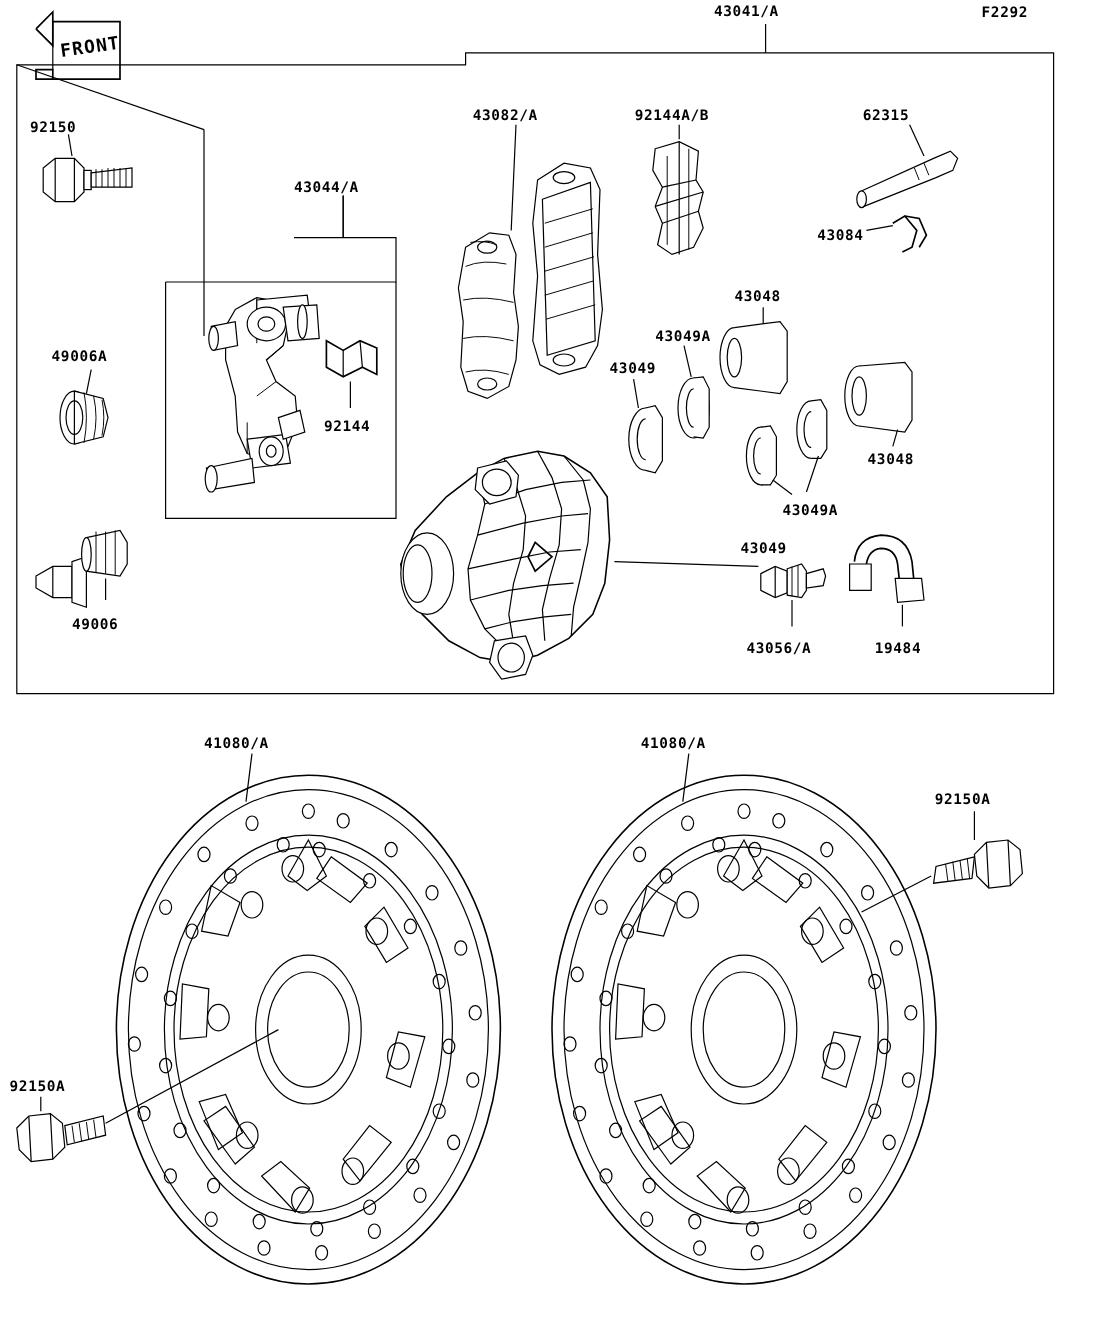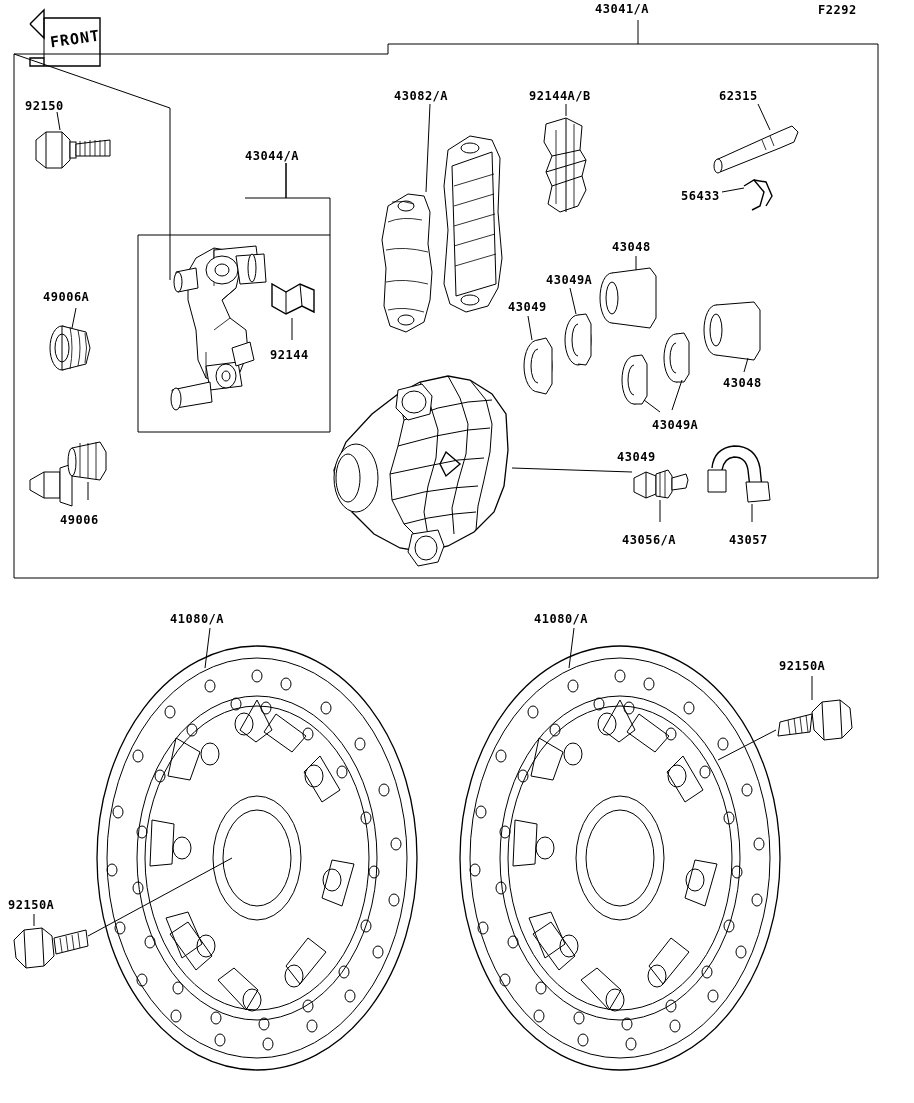--- a/index.html
+++ b/index.html
@@ -361,31 +361,31 @@
   <div class="frontbox">
     <div class="txt">FRONT</div>
   </div>
 
   <div class="lbl" style="left:595px;top:2px;">43041/A</div>
   <div class="lbl" style="left:818px;top:3px;">F2292</div>
   <div class="lbl" style="left:25px;top:99px;">92150</div>
   <div class="lbl" style="left:394px;top:89px;">43082/A</div>
   <div class="lbl" style="left:529px;top:89px;">92144A/B</div>
   <div class="lbl" style="left:719px;top:89px;">62315</div>
-  <div class="lbl" style="left:681px;top:189px;">56433</div>
+  <div class="lbl" style="left:681px;top:189px;">43084</div>
   <div class="lbl" style="left:245px;top:149px;">43044/A</div>
   <div class="lbl" style="left:612px;top:240px;">43048</div>
   <div class="lbl" style="left:546px;top:273px;">43049A</div>
   <div class="lbl" style="left:508px;top:300px;">43049</div>
   <div class="lbl" style="left:43px;top:290px;">49006A</div>
   <div class="lbl" style="left:270px;top:348px;">92144</div>
   <div class="lbl" style="left:723px;top:376px;">43048</div>
   <div class="lbl" style="left:652px;top:418px;">43049A</div>
   <div class="lbl" style="left:617px;top:450px;">43049</div>
   <div class="lbl" style="left:60px;top:513px;">49006</div>
   <div class="lbl" style="left:622px;top:533px;">43056/A</div>
-  <div class="lbl" style="left:729px;top:533px;">43057</div>
+  <div class="lbl" style="left:729px;top:533px;">19484</div>
   <div class="lbl" style="left:170px;top:612px;">41080/A</div>
   <div class="lbl" style="left:534px;top:612px;">41080/A</div>
   <div class="lbl" style="left:779px;top:659px;">92150A</div>
   <div class="lbl" style="left:8px;top:898px;">92150A</div>
 
 </div>
 
 </body></html>

